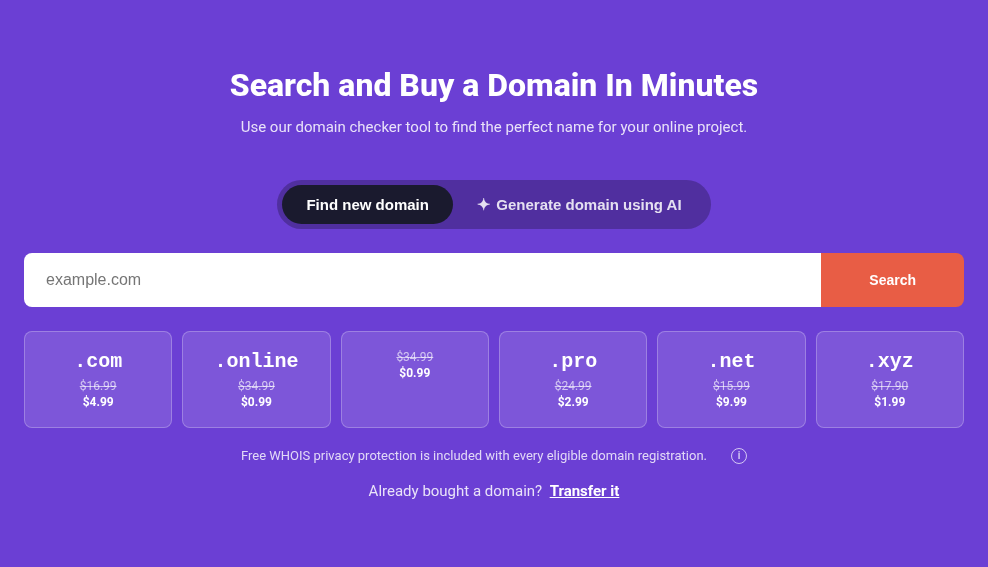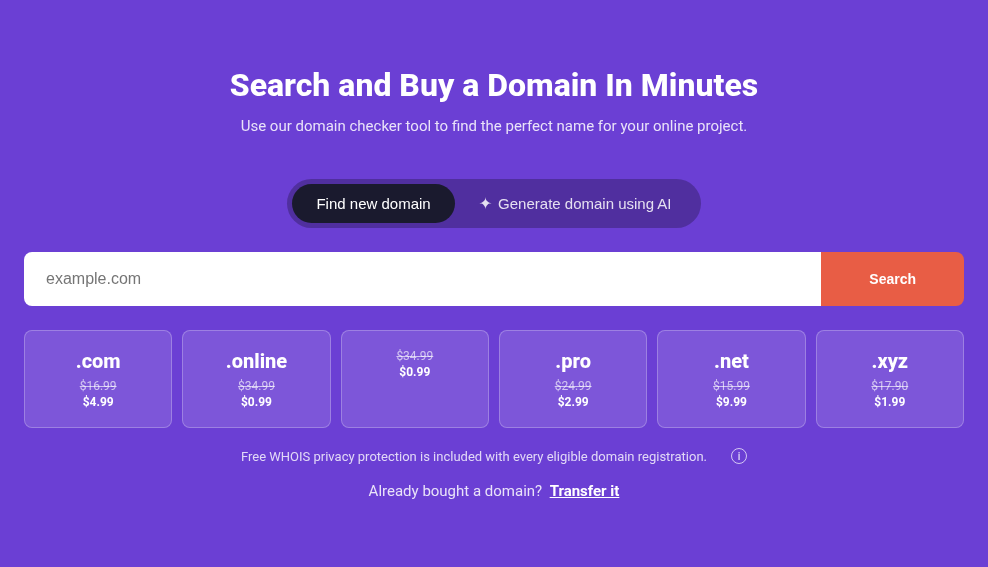--- a/index.html
+++ b/index.html
@@ -43,21 +43,21 @@
       padding: 5px;
       margin-bottom: 24px;
     }
 
     .tab-btn {
       padding: 10px 24px;
       border-radius: 50px;
       border: none;
       cursor: pointer;
       font-size: 15px;
-      font-weight: 400;
+      font-weight: 700;
       transition: all 0.2s;
     }
 
     .tab-btn.active {
       background: #1a1a2e;
       color: #ffffff;
     }
 
     .tab-btn.inactive {
       background: transparent;
@@ -113,20 +113,21 @@
       padding: 18px 10px;
       text-align: center;
       color: #fff;
       cursor: pointer;
     }
 
     .domain-ext {
       font-size: 20px;
       font-weight: 800;
       margin-bottom: 6px;
+      font-family: Liberation Mono, monospace;
     }
 
     .domain-original {
       font-size: 12px;
       color: rgba(255,255,255,0.65);
       text-decoration: line-through;
       margin-bottom: 2px;
     }
 
     .domain-price {

